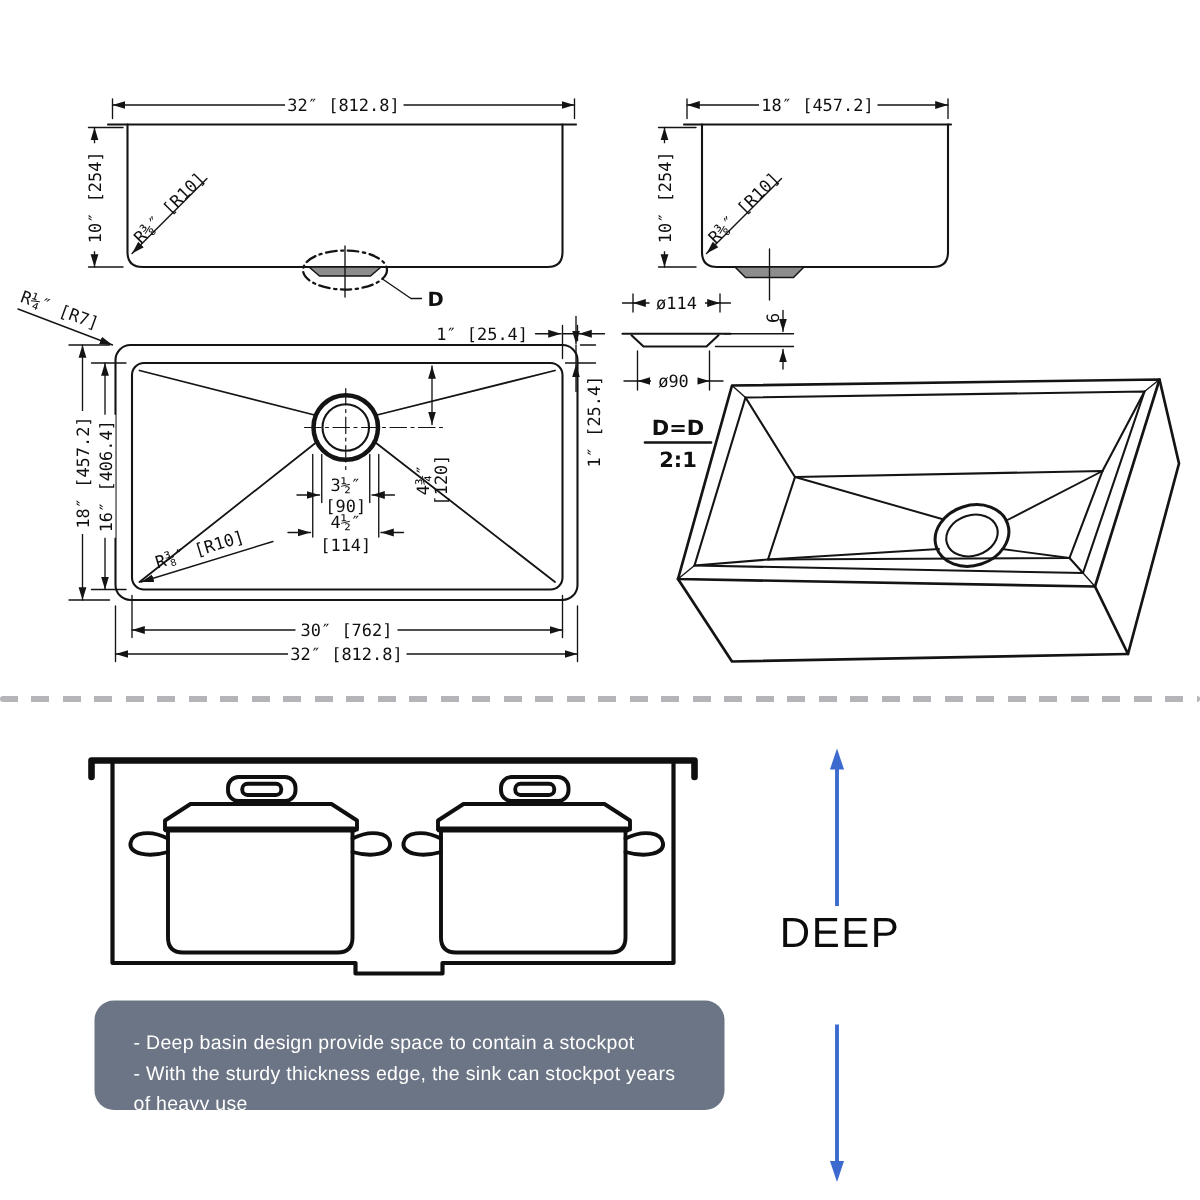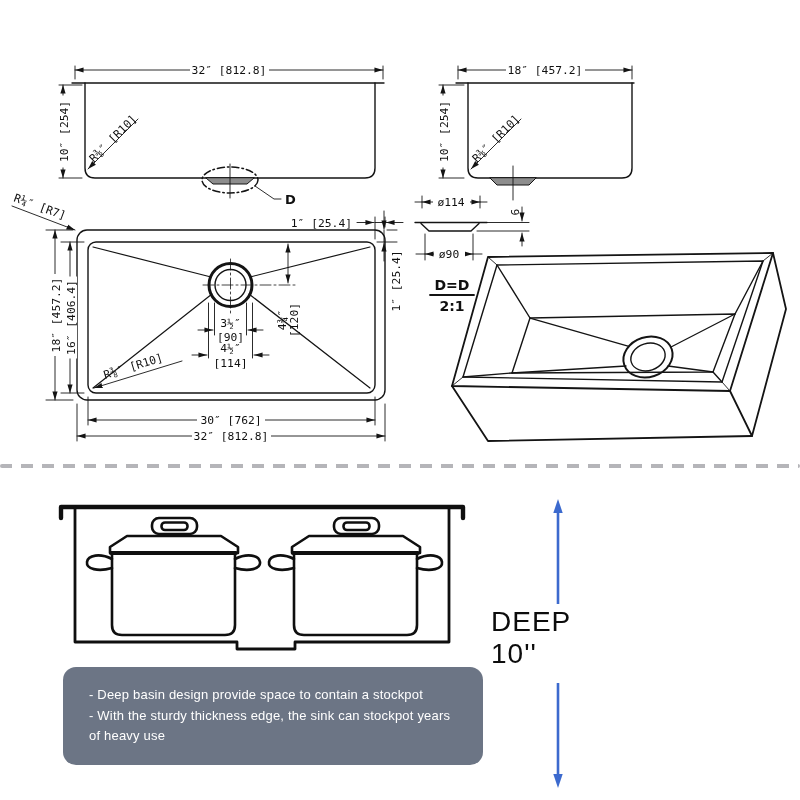--- a/index.html
+++ b/index.html
@@ -19,27 +19,27 @@
   .ln text.bigbold{font:bold 14px "DejaVu Sans",sans-serif;}
   .ln text.dletter{font:bold 13px "DejaVu Sans",sans-serif;}
   
   .divider{position:absolute;left:0;top:464px;width:800px;height:4px;border-radius:2px;
     background:repeating-linear-gradient(90deg,#b5b5b9 0 12px,transparent 12px 21px);}
   
   .pots path,.pots rect{stroke:#0f0f0f;fill:none;stroke-width:2.6;stroke-linecap:round;stroke-linejoin:round;}
   .pots .counter{stroke-width:4.4;}
   .pots .lidline{stroke-width:4;}
   
-  .deep{position:absolute;left:491px;top:606px;width:114px;
+  .deep{position:absolute;left:503px;top:606px;width:114px;text-align:center;
         font-size:28px;line-height:32px;color:#0c0c0c;letter-spacing:1px;}
   
   .bluearrow line{stroke:#3c6ace;stroke-width:2.6;}
   .bluearrow polygon{fill:#3c6ace;}
   
-  .featurebox{position:absolute;left:63px;top:667px;width:420px;height:98px;box-sizing:border-box;
+  .featurebox{position:absolute;left:63px;top:667px;width:420px;height:73px;box-sizing:border-box;
     background:#6c7585;border-radius:13px;padding:18px 24px 0 26px;color:#ffffff;
     font-size:13px;line-height:20.5px;letter-spacing:0.2px;}
 </style>
 </head>
 <body>
 
 <div id="page">
 
   <svg class="ln" style="left:0;top:0;width:800px;height:468px;" viewBox="0 0 800 468">
     <defs>
@@ -250,21 +250,20 @@
 
   <svg class="bluearrow" style="left:544px;top:497px;width:28px;height:295px;" viewBox="0 0 28 295">
     <line x1="14" y1="13" x2="14" y2="107"></line>
     <polygon points="14,2 9.3,16 18.7,16"></polygon>
     <line x1="14" y1="186" x2="14" y2="279"></line>
     <polygon points="14,291 9.3,277 18.7,277"></polygon>
   </svg>
 
   <div class="deep">
     <div>DEEP</div>
-    <div>10''</div>
   </div>
 
   <div class="featurebox">
     <div>- Deep basin design provide space to contain a stockpot</div>
     <div>- With the sturdy thickness edge, the sink can stockpot years of heavy use</div>
   </div>
 
 </div>
 
 </body></html>

